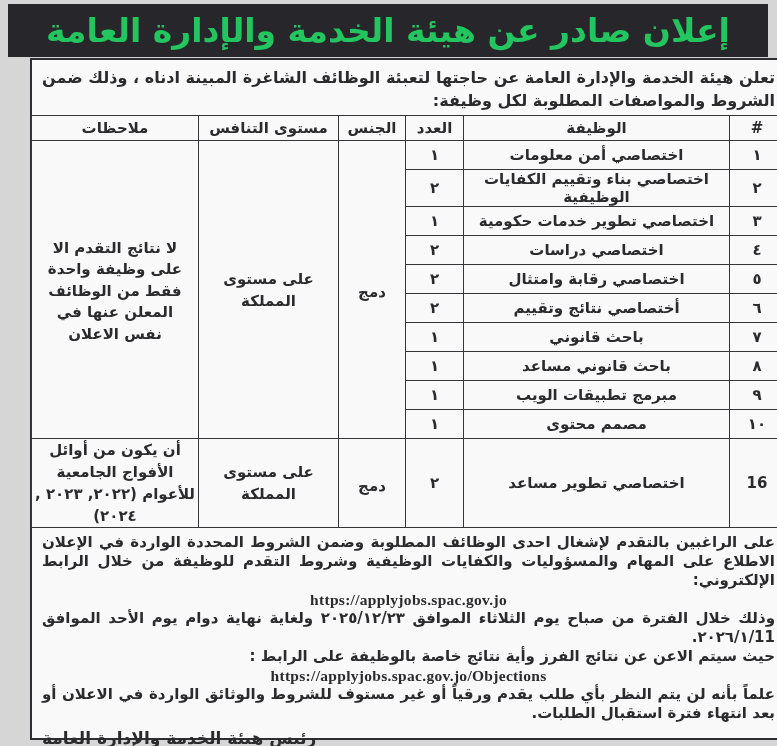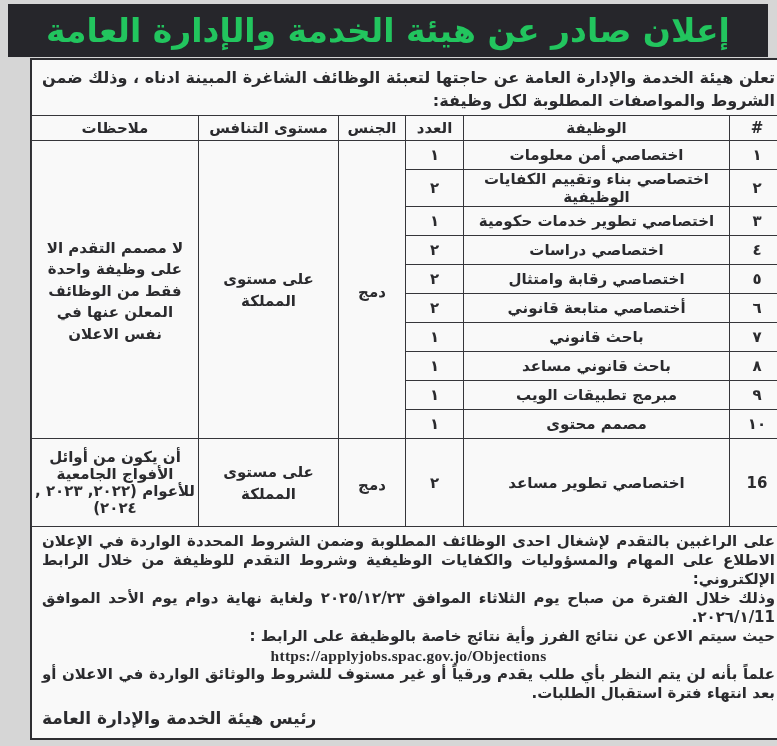--- a/index.html
+++ b/index.html
@@ -44,21 +44,21 @@
     overflow: hidden;
   }
   table.jobs th { height: 25px; font-size: 15px; background: #f9f9f9; text-align: center; }
   table.jobs tbody tr { height: 29px; }
   table.jobs tbody tr.tall-row { height: 88px; }
   table.jobs td { font-size: 15px; }
   td.job-cell { padding: 0 6px; }
   td.gender-cell { vertical-align: top; padding-top: 5px; }
   td.level-cell { vertical-align: middle; padding: 0 22px; line-height: 22px; }
   td.notes-cell { vertical-align: top; padding: 4px 8px 0 8px; line-height: 21.5px; }
-  td.notes-cell.notes-single { vertical-align: middle; padding: 0 2px; line-height: 17px; }
+  td.notes-cell.notes-single { vertical-align: middle; padding: 0 2px; line-height: 22px; }
 
   .footer-text { padding: 5px 10px 0 10px; font-size: 15px; }
   .footer-text p {
     text-align: justify; text-justify: inter-word; line-height: 19px;
   }
   .url-line {
     direction: ltr; text-align: center;
     font-family: "Liberation Serif", serif;
     font-size: 15.5px; font-weight: bold; line-height: 19px;
     letter-spacing: 0.3px;
@@ -98,21 +98,21 @@
             <th>ملاحظات</th>
           </tr>
       </thead>
       <tbody>
           <tr>
             <td>١</td>
             <td class="job-cell">اختصاصي أمن معلومات</td>
             <td>١</td>
             <td rowspan="10" class="gender-cell">دمج</td>
             <td rowspan="10" class="level-cell">على مستوى المملكة</td>
-            <td rowspan="10" class="notes-cell">لا مصمم التقدم الا على وظيفة واحدة فقط من الوظائف المعلن عنها في نفس الاعلان</td>
+            <td rowspan="10" class="notes-cell">لا نتائج التقدم الا على وظيفة واحدة فقط من الوظائف المعلن عنها في نفس الاعلان</td>
           </tr>
           <tr>
             <td>٢</td>
             <td class="job-cell">اختصاصي بناء وتقييم الكفايات الوظيفية</td>
             <td>٢</td>
           </tr>
           <tr>
             <td>٣</td>
             <td class="job-cell">اختصاصي تطوير خدمات حكومية</td>
             <td>١</td>
@@ -122,21 +122,21 @@
             <td class="job-cell">اختصاصي دراسات</td>
             <td>٢</td>
           </tr>
           <tr>
             <td>٥</td>
             <td class="job-cell">اختصاصي رقابة وامتثال</td>
             <td>٢</td>
           </tr>
           <tr>
             <td>٦</td>
-            <td class="job-cell">أختصاصي متابعة قانوني</td>
+            <td class="job-cell">أختصاصي نتائج وتقييم</td>
             <td>٢</td>
           </tr>
           <tr>
             <td>٧</td>
             <td class="job-cell">باحث قانوني</td>
             <td>١</td>
           </tr>
           <tr>
             <td>٨</td>
             <td class="job-cell">باحث قانوني مساعد</td>
@@ -158,20 +158,21 @@
             <td>٢</td>
             <td rowspan="1" class="gender-cell">دمج</td>
             <td rowspan="1" class="level-cell">على مستوى المملكة</td>
             <td rowspan="1" class="notes-cell notes-single">أن يكون من أوائل الأفواج الجامعية للأعوام (٢٠٢٢, ٢٠٢٣ , ٢٠٢٤)</td>
           </tr>
         </tbody>
     </table>
 
     <div class="footer-text">
       <p>على الراغبين بالتقدم لإشغال احدى الوظائف المطلوبة وضمن الشروط المحددة الواردة في الإعلان الاطلاع على المهام والمسؤوليات والكفايات الوظيفية وشروط التقدم للوظيفة من خلال الرابط الإلكتروني:</p>
+      <div class="url-line">https://applyjobs.spac.gov.jo</div>
       <p>وذلك خلال الفترة من صباح يوم الثلاثاء الموافق ٢٠٢٥/١٢/٢٣ ولغاية نهاية دوام يوم الأحد الموافق ٢٠٢٦/١/11.</p>
       <p>حيث سيتم الاعن عن نتائج الفرز وأية نتائج خاصة بالوظيفة على الرابط :</p>
       <div class="url-line">https://applyjobs.spac.gov.jo/Objections</div>
       <p>علماً بأنه لن يتم النظر بأي طلب يقدم ورقياً أو غير مستوف للشروط والوثائق الواردة في الاعلان أو بعد انتهاء فترة استقبال الطلبات.</p>
     </div>
 
     <div class="signature">
       <div>رئيس هيئة الخدمة والإدارة العامة</div>
 
     </div>

